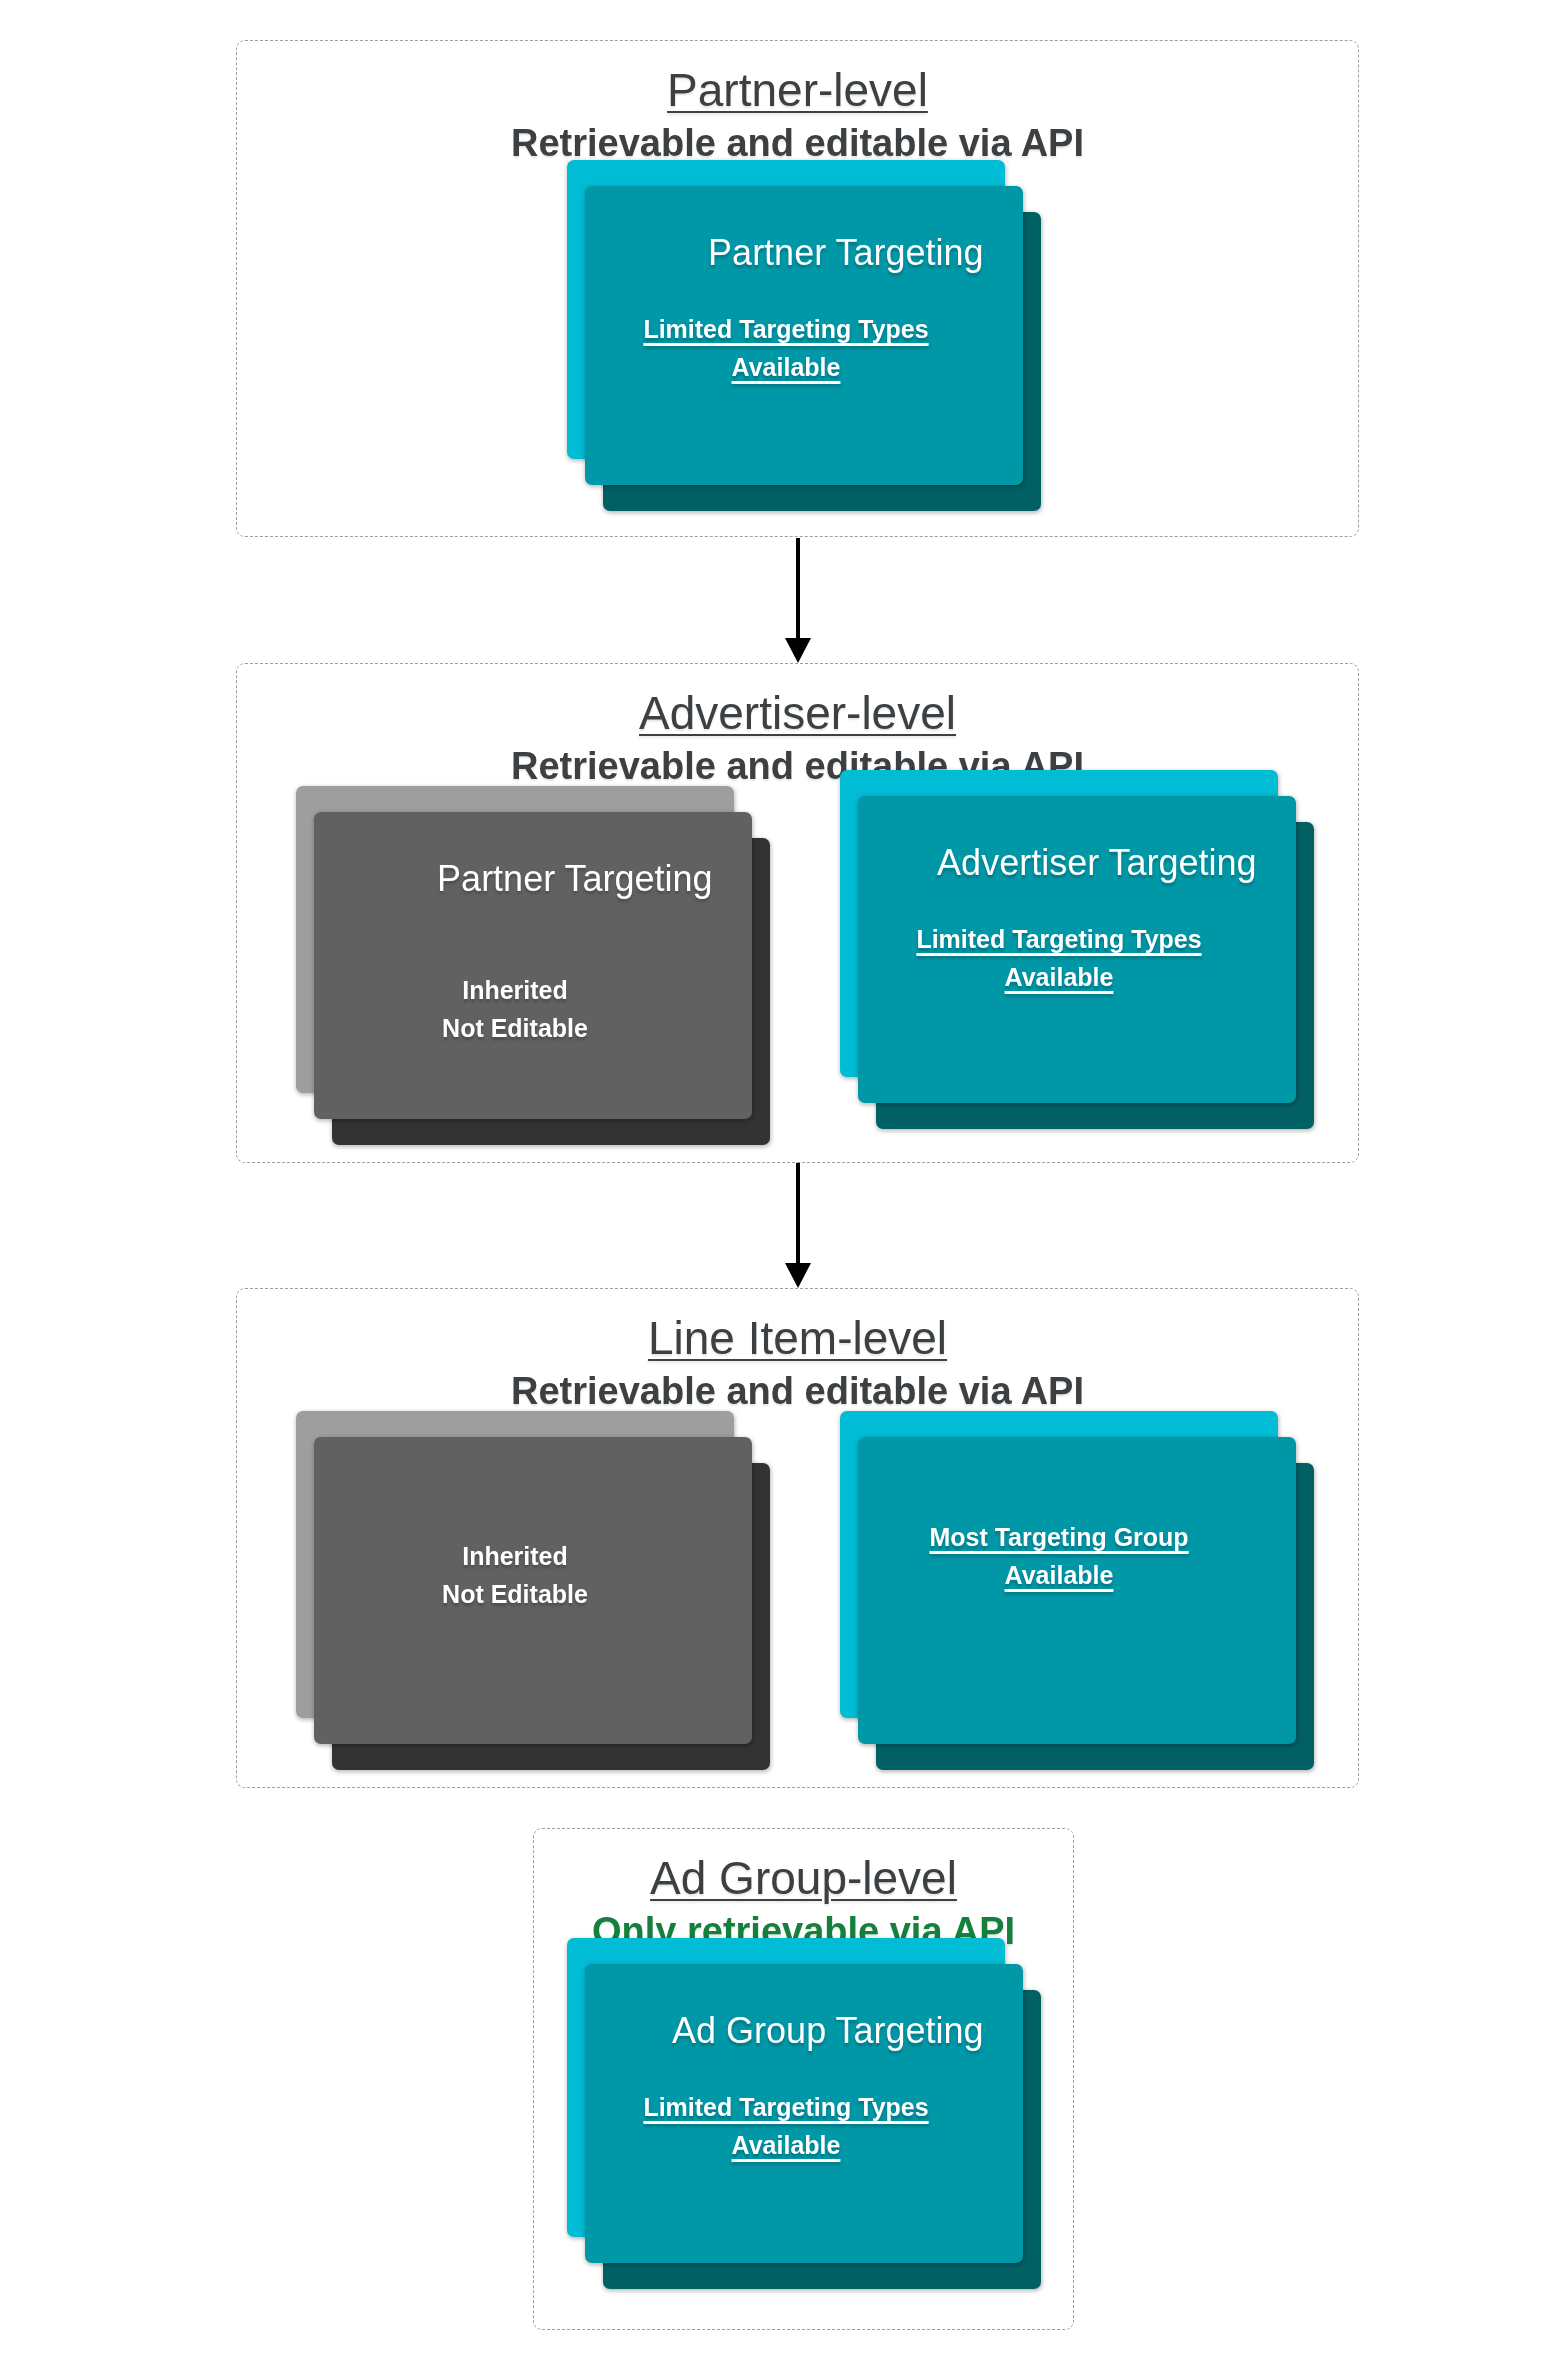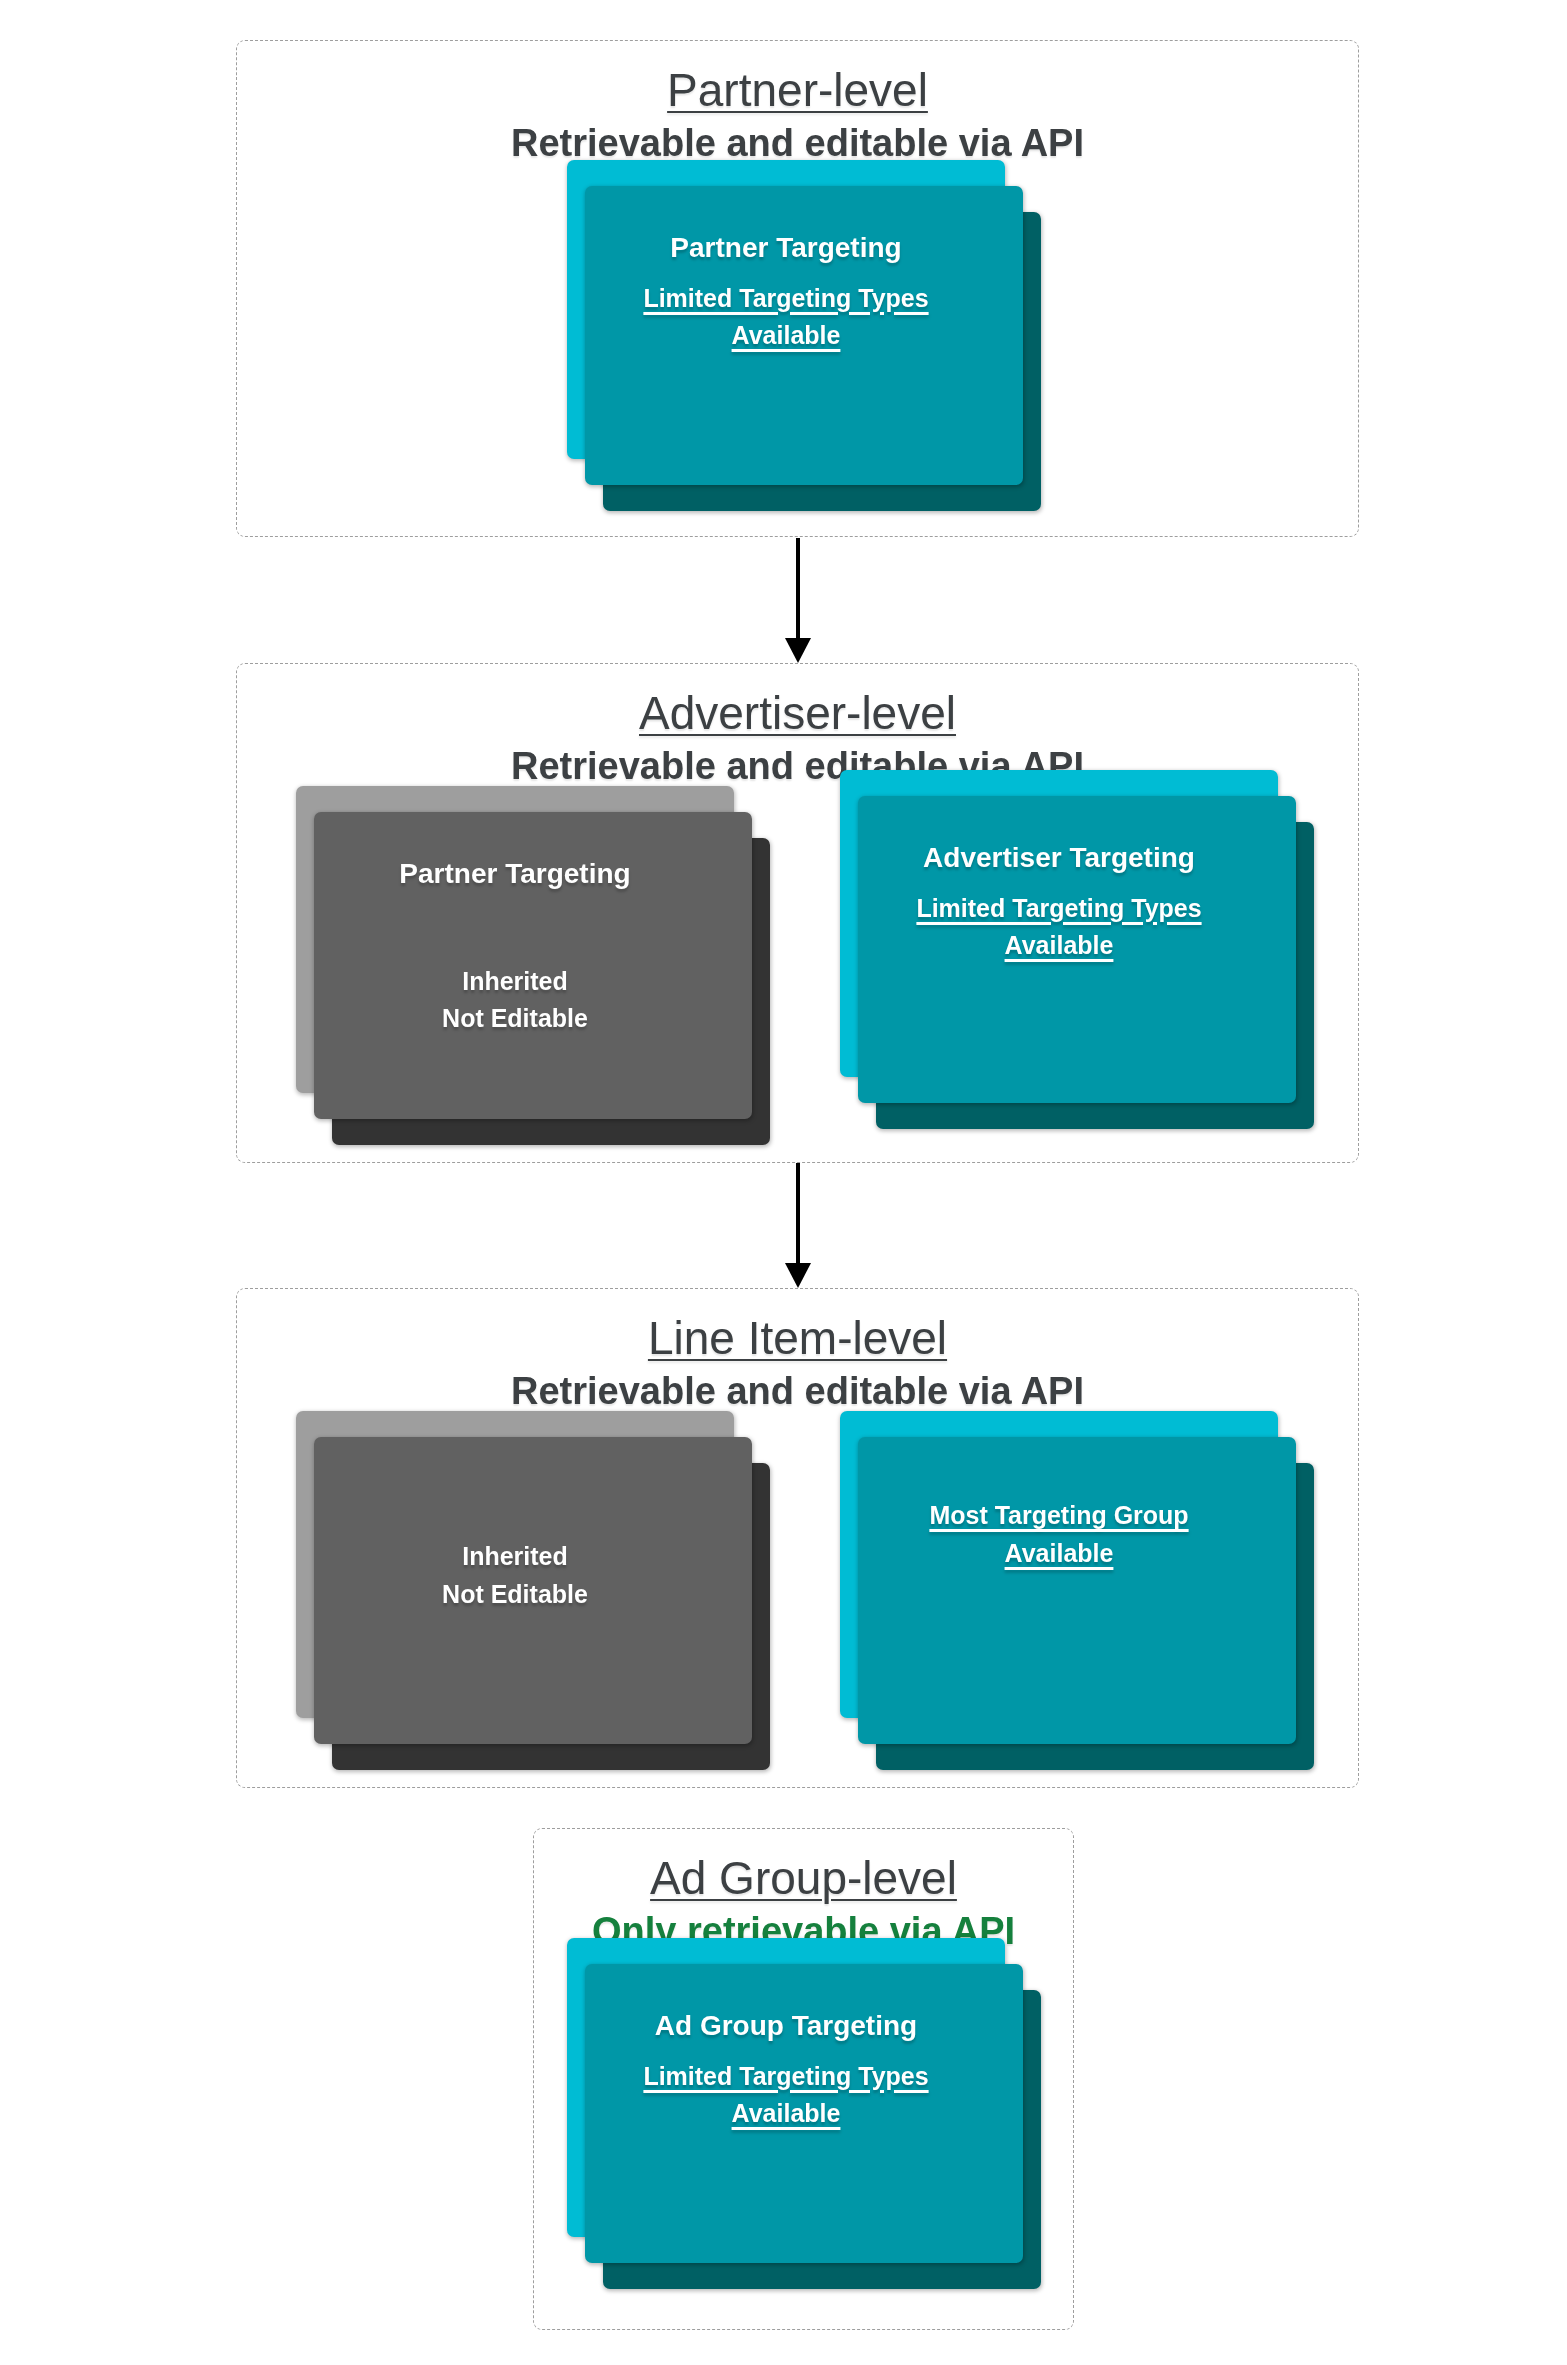--- a/index.html
+++ b/index.html
@@ -64,26 +64,27 @@
   .card.gray::before{ background:#616161; }
   .card.gray::after { background:#333333; }
 
   .card-inner{
     position:relative;
     z-index:2;
     padding:71px 21.4px 0 21.4px;
     text-shadow:0 2.7px 2.7px rgba(0,0,0,0.22);
   }
   .card-title{
-    font-size:28px;
-    font-weight:700;
+    font-size:36px;
+    font-weight:400;
     line-height:1.2;
+    text-align:right;
   }
   .card-sub{
-    margin-top:15px;
+    margin-top:37px;
     font-size:25px;
     font-weight:700;
     line-height:1.5;
   }
   .card.gray .card-sub{ margin-top:72px; }
   .card-sub .subline{ display:block; }
   .card-sub.underline .subline{
     text-decoration:underline;
     text-underline-offset:4.5px;
     text-decoration-thickness:2.7px;

